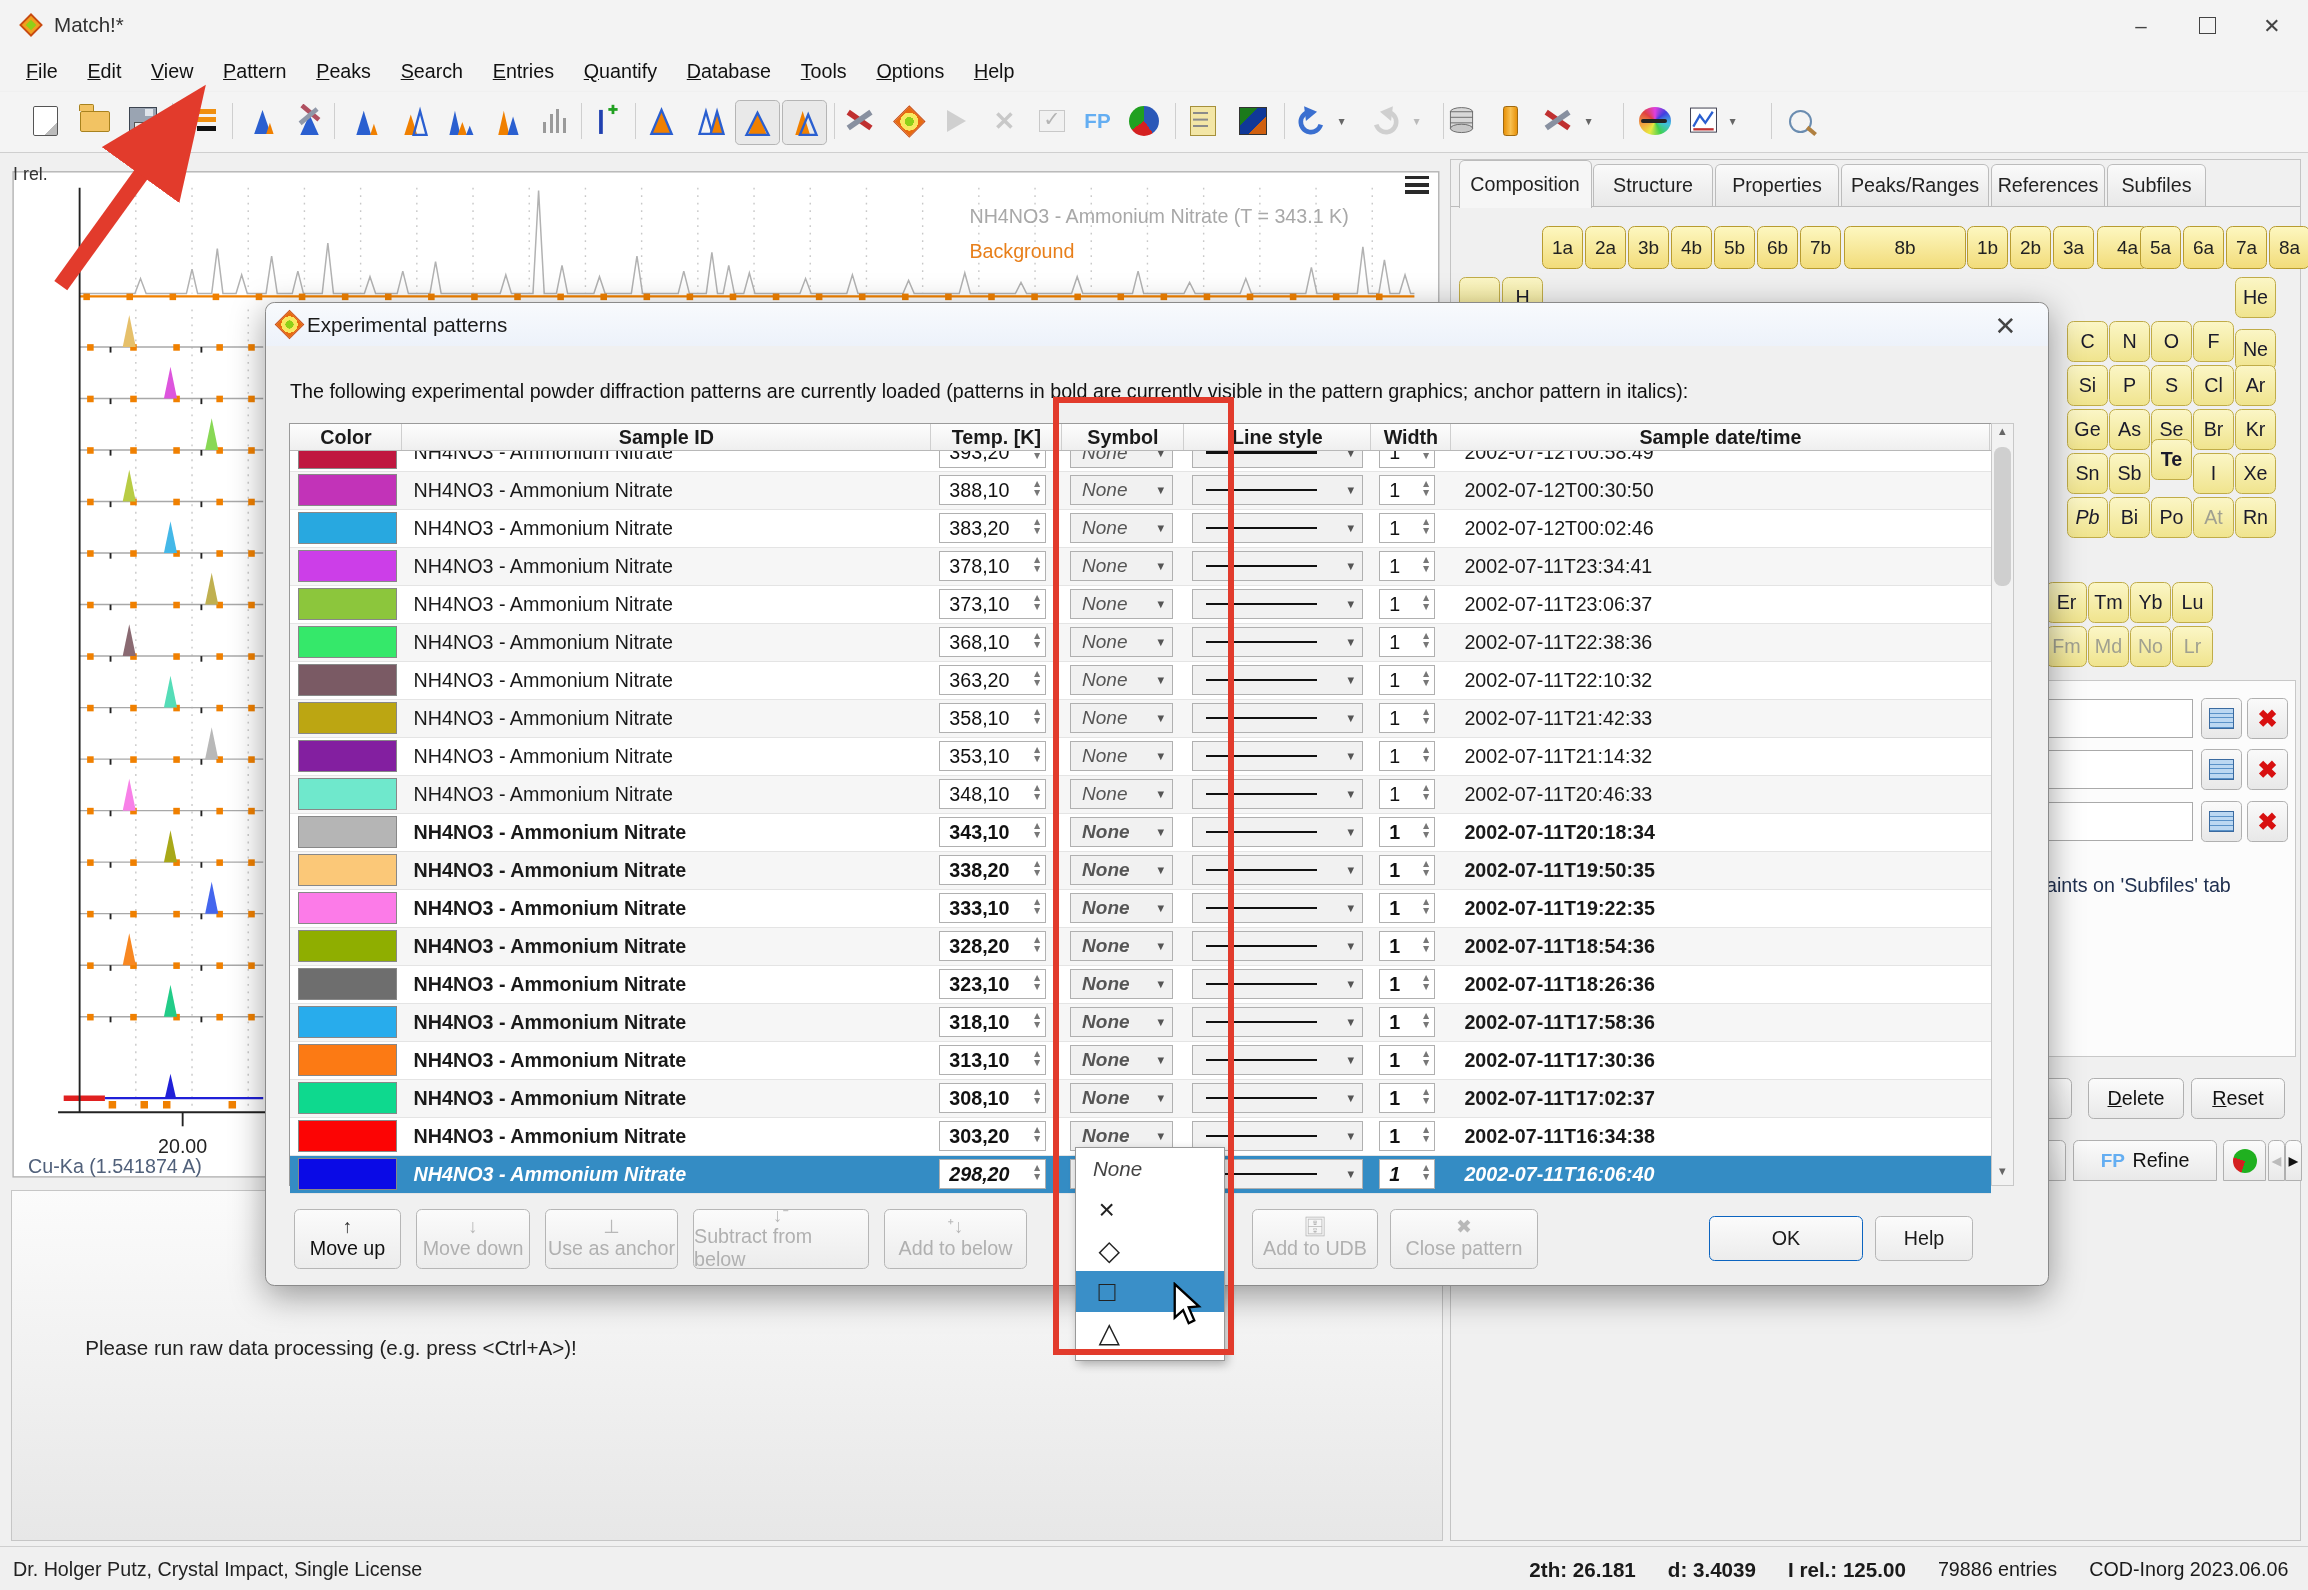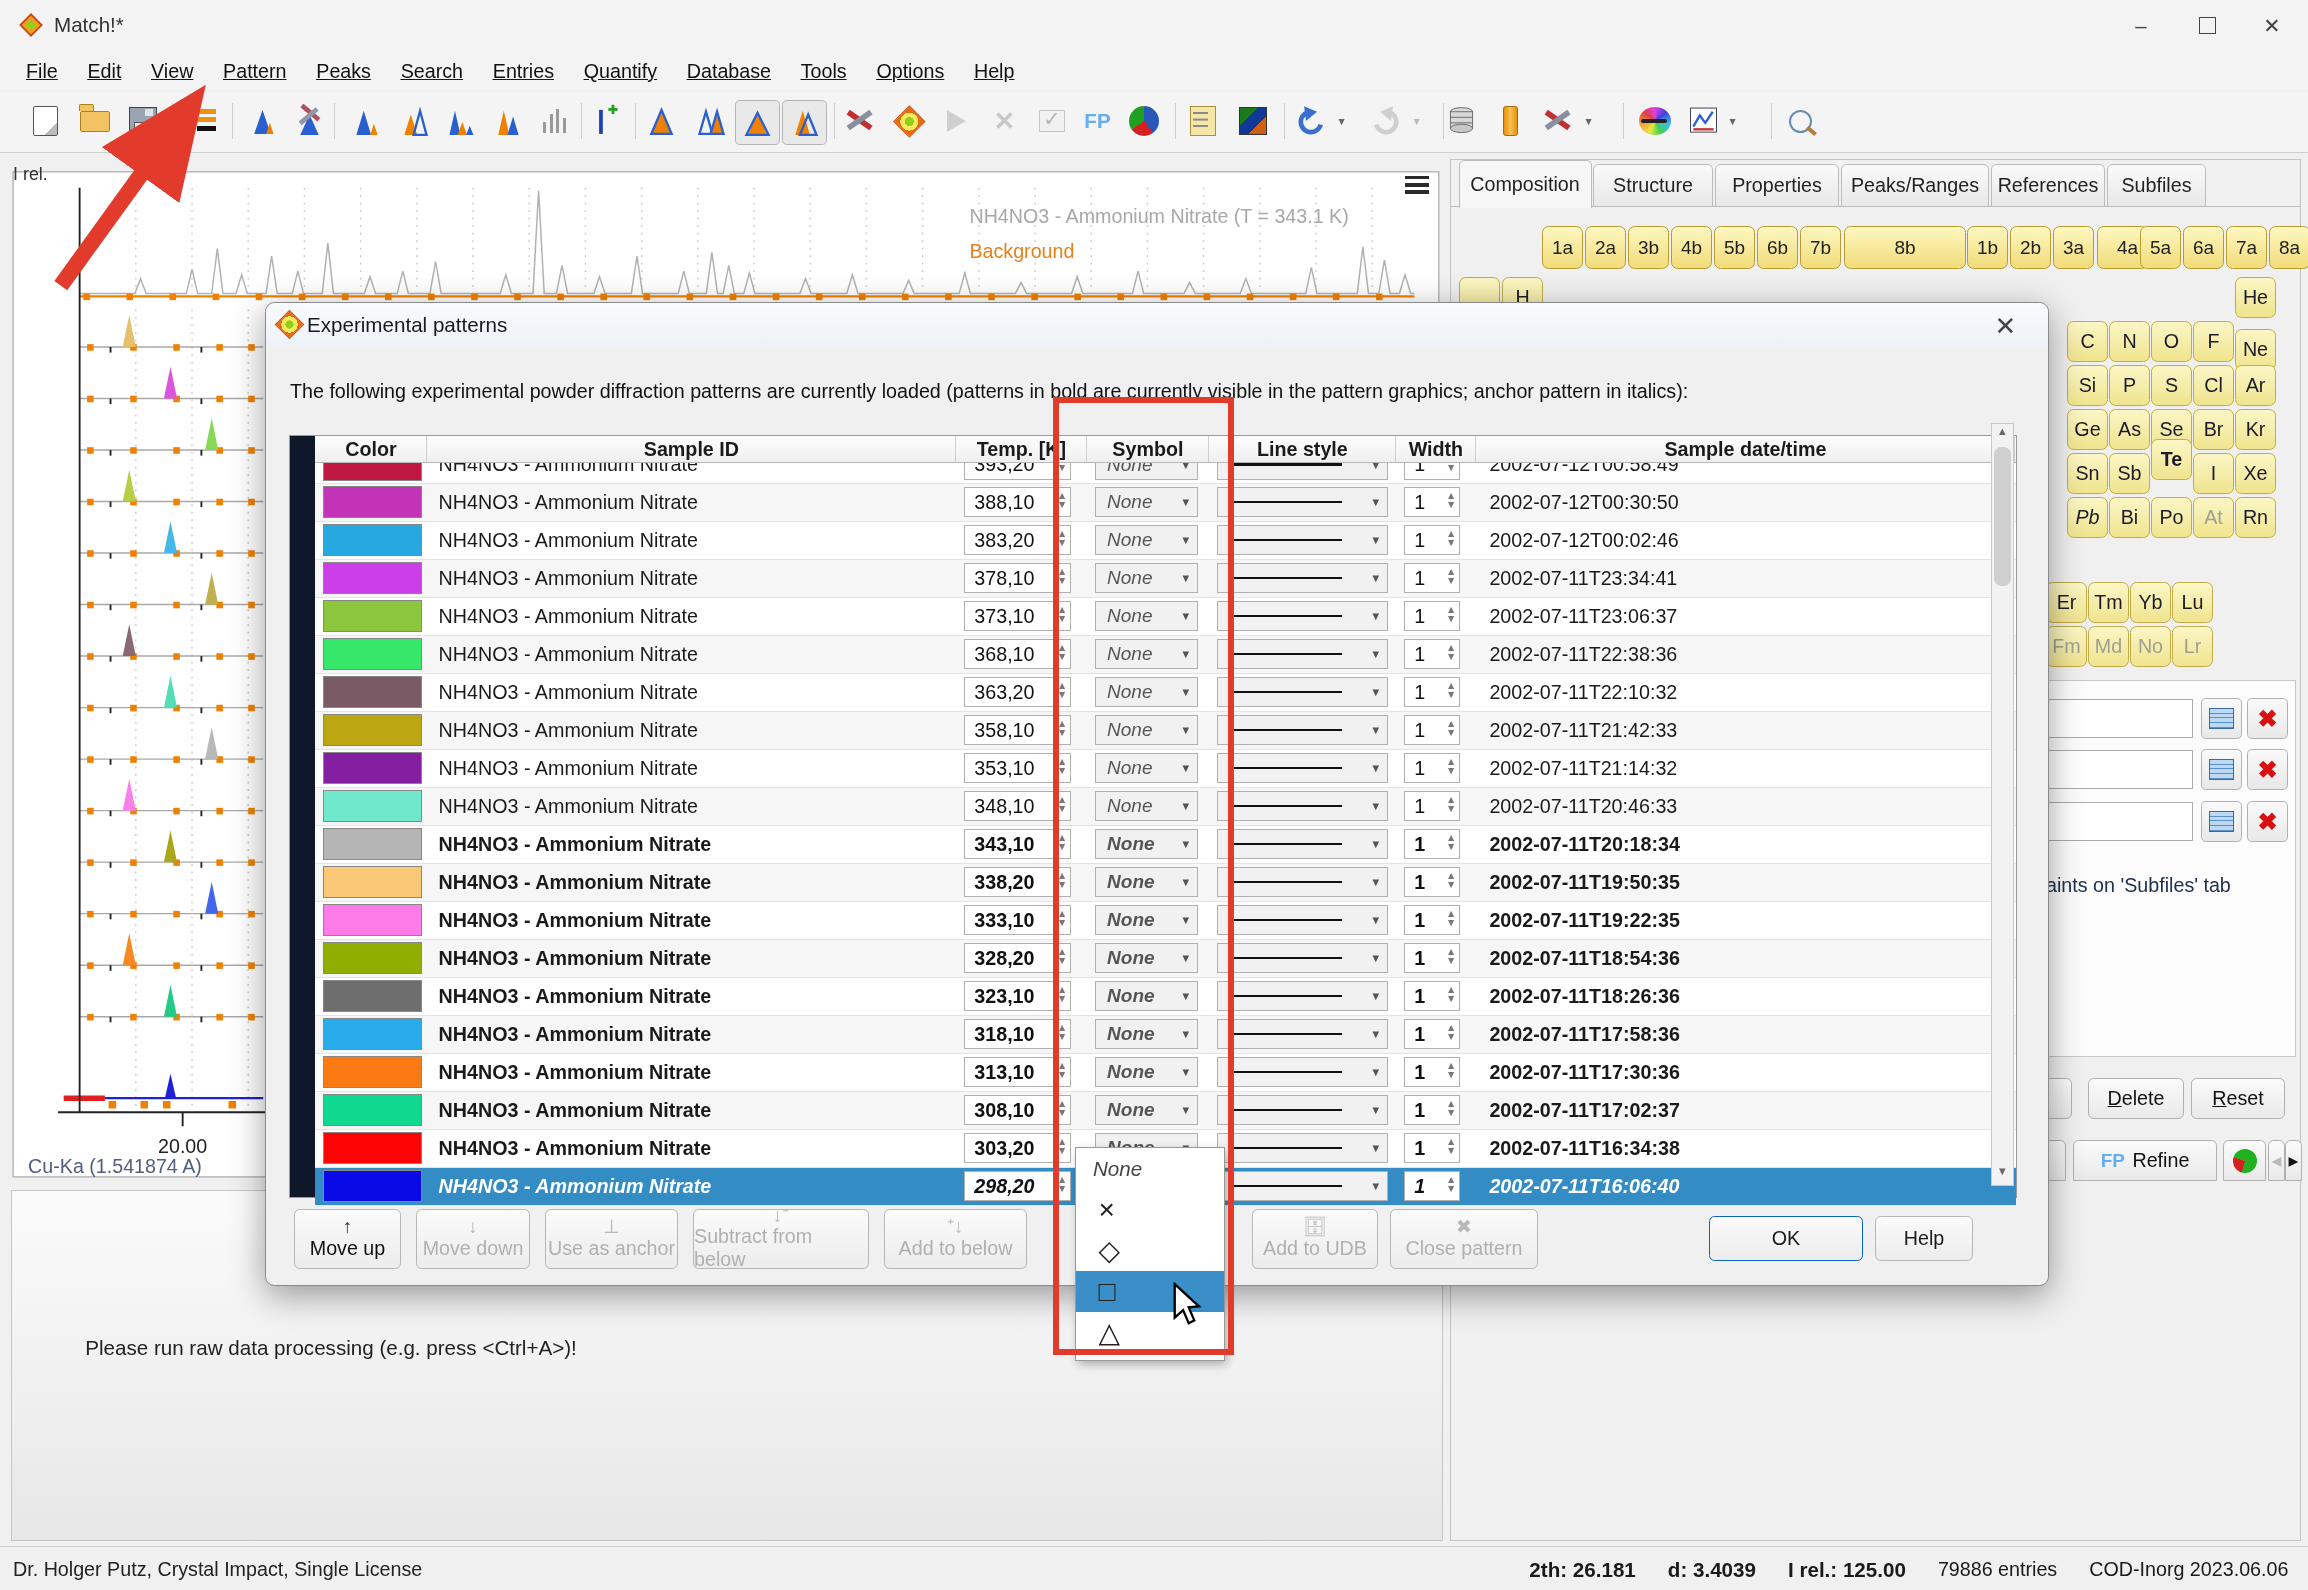--- a/index.html
+++ b/index.html
@@ -8,21 +8,21 @@
   .abs{position:absolute;}
   .u1::first-letter{text-decoration:underline;}
 
   
   #titlebar{left:0;top:0;width:2309px;height:52px;background:#f3f3f3;border-bottom:0.9px solid #e2e2e2;}
   #app-title{left:54px;top:13px;font-size:20.6px;color:#333;}
   .winbtn{top:0;width:66px;height:51px;display:flex;align-items:center;justify-content:center;font-size:20.6px;color:#444;}
   #btn-min{left:2108px;} #btn-max{left:2174px;} #btn-close{left:2239px;}
   .maxglyph{width:15px;height:15px;border:1.4px solid #444;}
   
-  #menubar{left:0;top:52px;width:2309px;height:39px;background:#f3f3f3;display:flex;align-items:center;padding-left:13px;box-sizing:border-box;gap:3.7px;text-decoration:underline;}
+  #menubar{left:0;top:52px;width:2309px;height:39px;background:#f3f3f3;display:flex;align-items:center;padding-left:13px;box-sizing:border-box;gap:3.7px;}
   .menu-item{display:inline-block;font-size:19.7px;padding:3.7px 13px;color:#111;}
   
   #toolbar{left:0;top:92px;width:2309px;height:60px;background:#f4f4f4;border-bottom:0.9px solid #cfcfcf;}
   .tbtn{position:absolute;top:7.5px;width:43px;height:43px;display:flex;align-items:center;justify-content:center;}
   .tbtn.pressed{border:0.9px solid #b5b5b5;border-radius:4.7px;background:#e9e9e9;}
   .tbtn.dis{opacity:.4;filter:grayscale(1);}
   .tsep{position:absolute;top:11.2px;width:0.9px;height:36px;background:#cfcfcf;}
   .ic-page{width:22.5px;height:28px;background:#fff;border:1.9px solid #555;border-radius:1.9px;
            background-image:linear-gradient(135deg,transparent 75%,#bbb 76%);}
   .ic-folder{width:28px;height:19px;background:#f2c363;border:1.9px solid #a8821e;border-radius:1.9px;position:relative;}
@@ -86,21 +86,21 @@
   #dialog{left:265px;top:302px;width:1782px;height:982px;background:#f0f0f0;border:0.9px solid #8a8a8a;border-radius:9.4px;
           box-shadow:0 9.4px 34px rgba(0,0,0,.38);z-index:40;}
   #dlg-titlebar{position:absolute;left:0;top:0;width:100%;height:43px;background:linear-gradient(#f8fafd,#edf2fa);
                 border-radius:9.4px 9.4px 0 0;display:flex;align-items:center;}
   #dlg-title{font-size:20.6px;margin-left:41px;}
   #dlg-icon{position:absolute;left:13px;top:11.2px;width:19px;height:19px;transform:rotate(45deg);
             background:radial-gradient(circle,#8fd018 0 30%,#f8e860 31% 60%,#e86a10 61%);border:1.9px solid #c84a10;}
   #dlg-close{position:absolute;right:24px;top:7.5px;font-size:26px;color:#444;width:37px;text-align:center;}
   #dlg-desc{position:absolute;left:24px;top:77px;font-size:19.7px;color:#111;}
   
-  #ptable-grid{position:absolute;left:23.4px;top:132px;width:1701px;height:761px;border:0.9px solid #9a9a9a;background:#0f172a;box-sizing:content-box;padding-left:25px;}
+  #ptable-grid{position:absolute;left:23.4px;top:120px;width:1701px;height:761px;border:0.9px solid #9a9a9a;background:#0f172a;box-sizing:content-box;}
   #thead{display:grid;grid-template-columns:112px 529px 131px 122px 187px 80px 539px;height:26px;
          background:linear-gradient(#fdfdfd,#efefef);border-bottom:0.9px solid #b8b8b8;}
   #thead div{display:flex;align-items:center;justify-content:center;font-weight:bold;font-size:19.7px;border-right:0.9px solid #cfcfcf;}
   .trow{display:grid;grid-template-columns:112px 529px 131px 122px 187px 80px 539px;height:37px;align-items:center;
         border-bottom:0.9px solid #e4e4e4;font-size:19.7px;background:#fff;}
   .trow.alt{background:#f6f6f6;}
   .trow.bold{font-weight:bold;}
   .trow.sel{background:#348cc4;color:#fff;font-style:italic;}
   .rowclip{height:20.6px;overflow:hidden;}
   .rowclip .trow{margin-top:-17px;}

